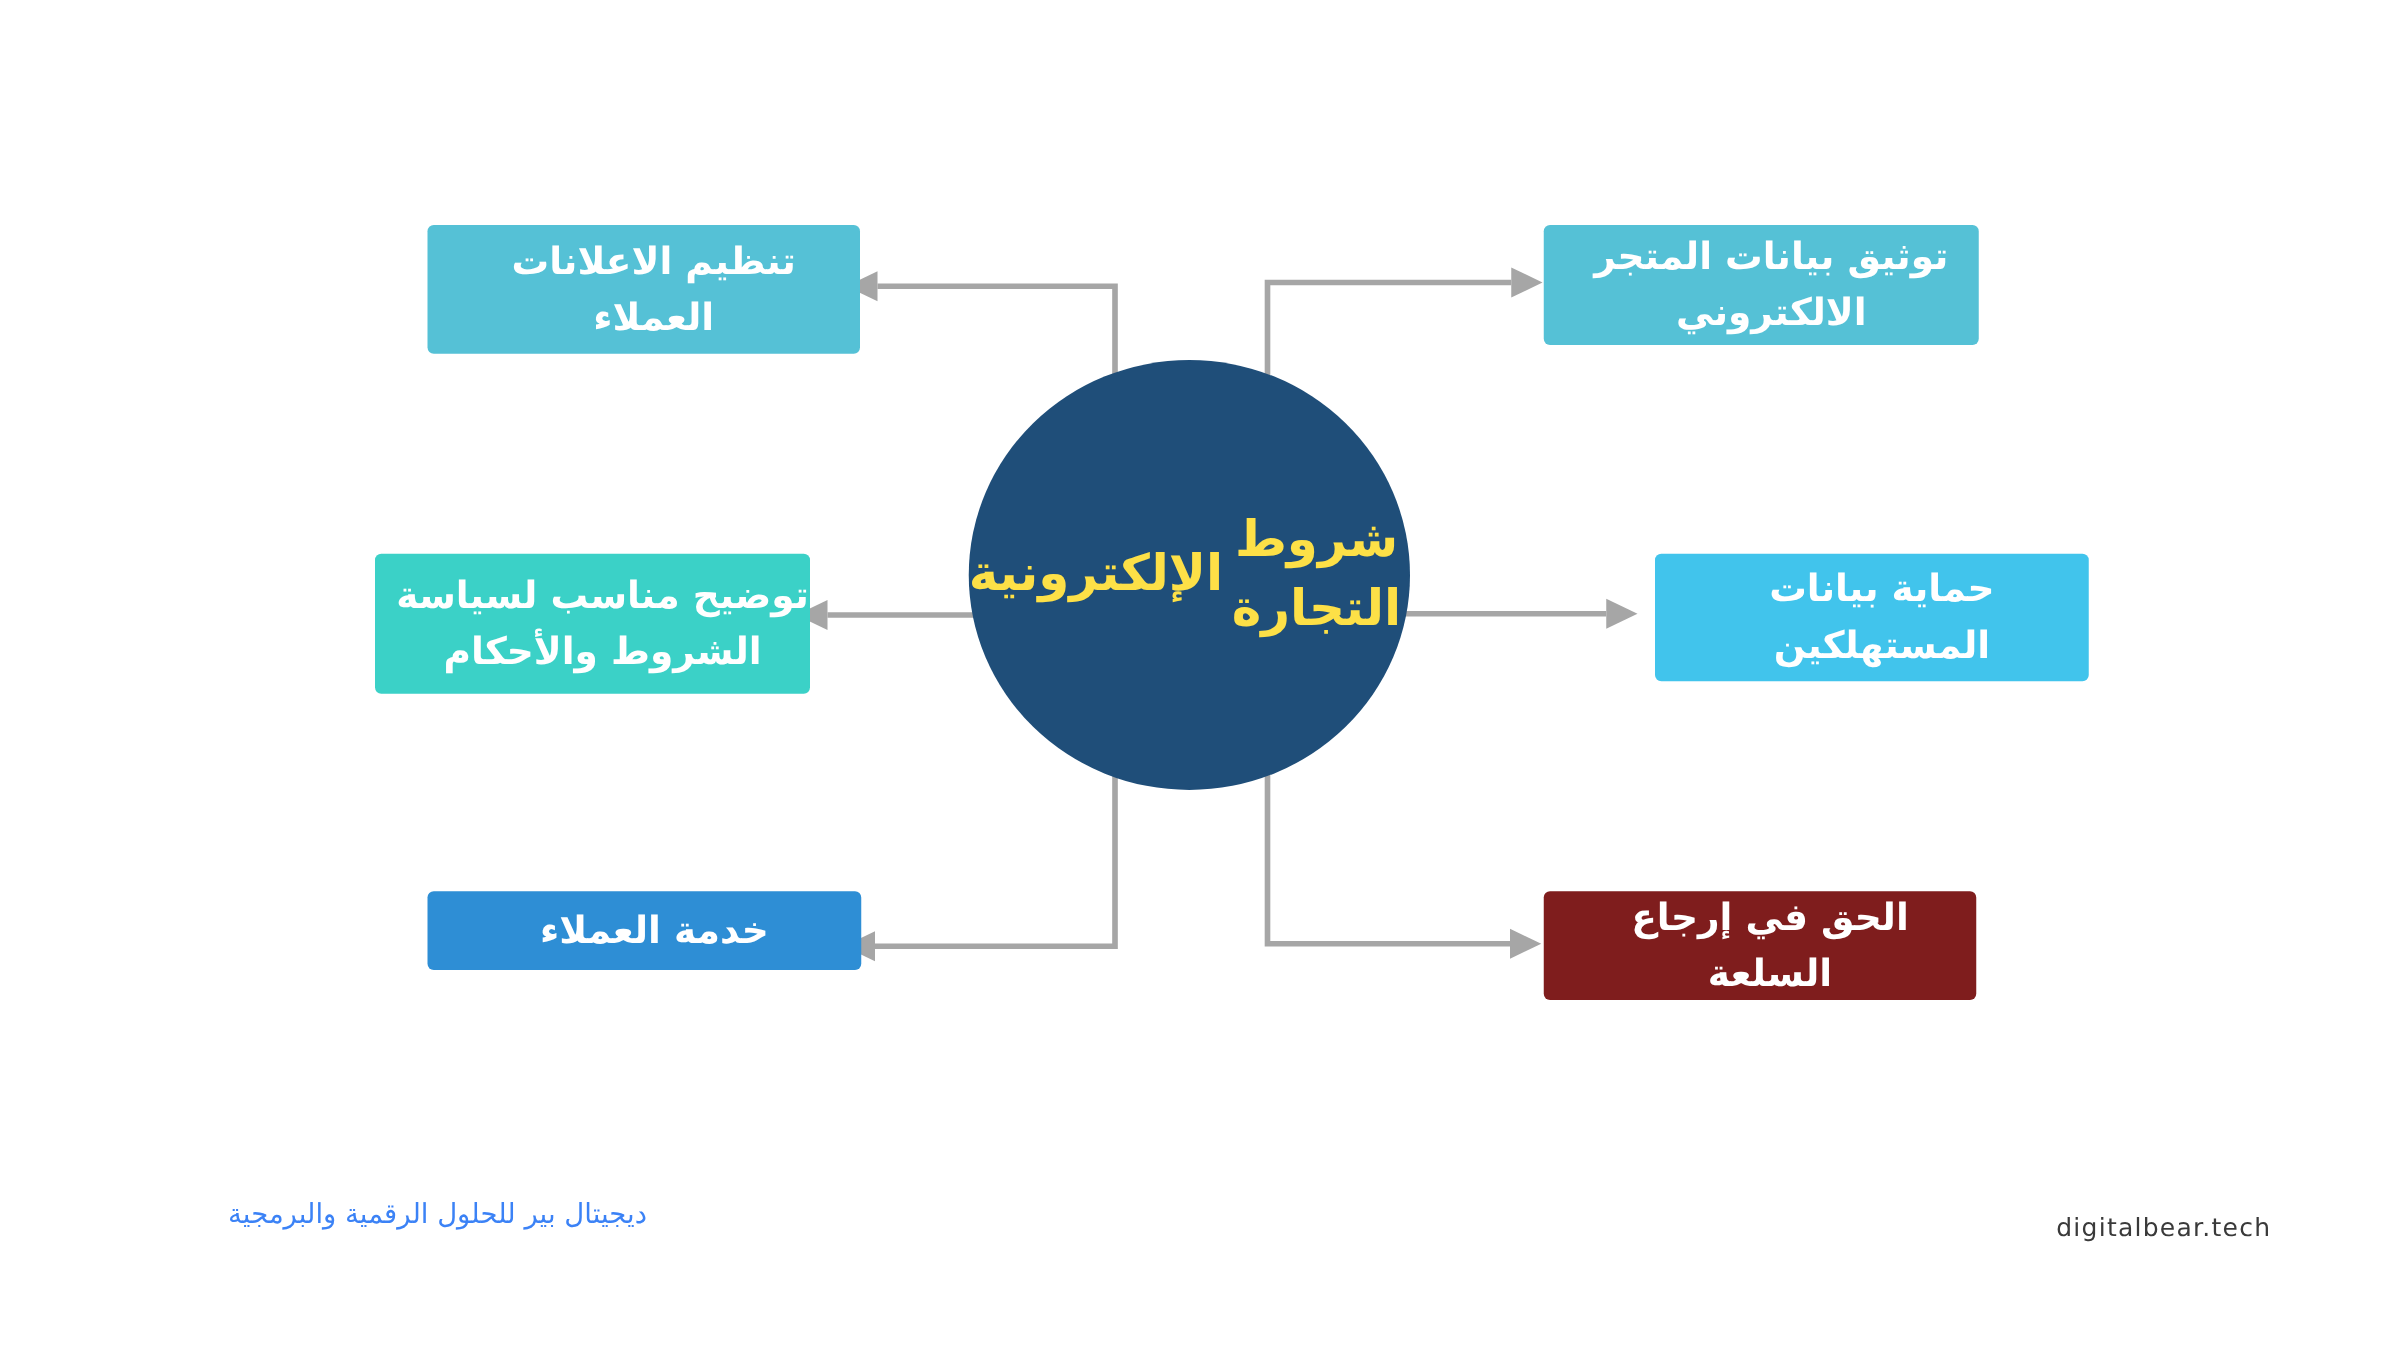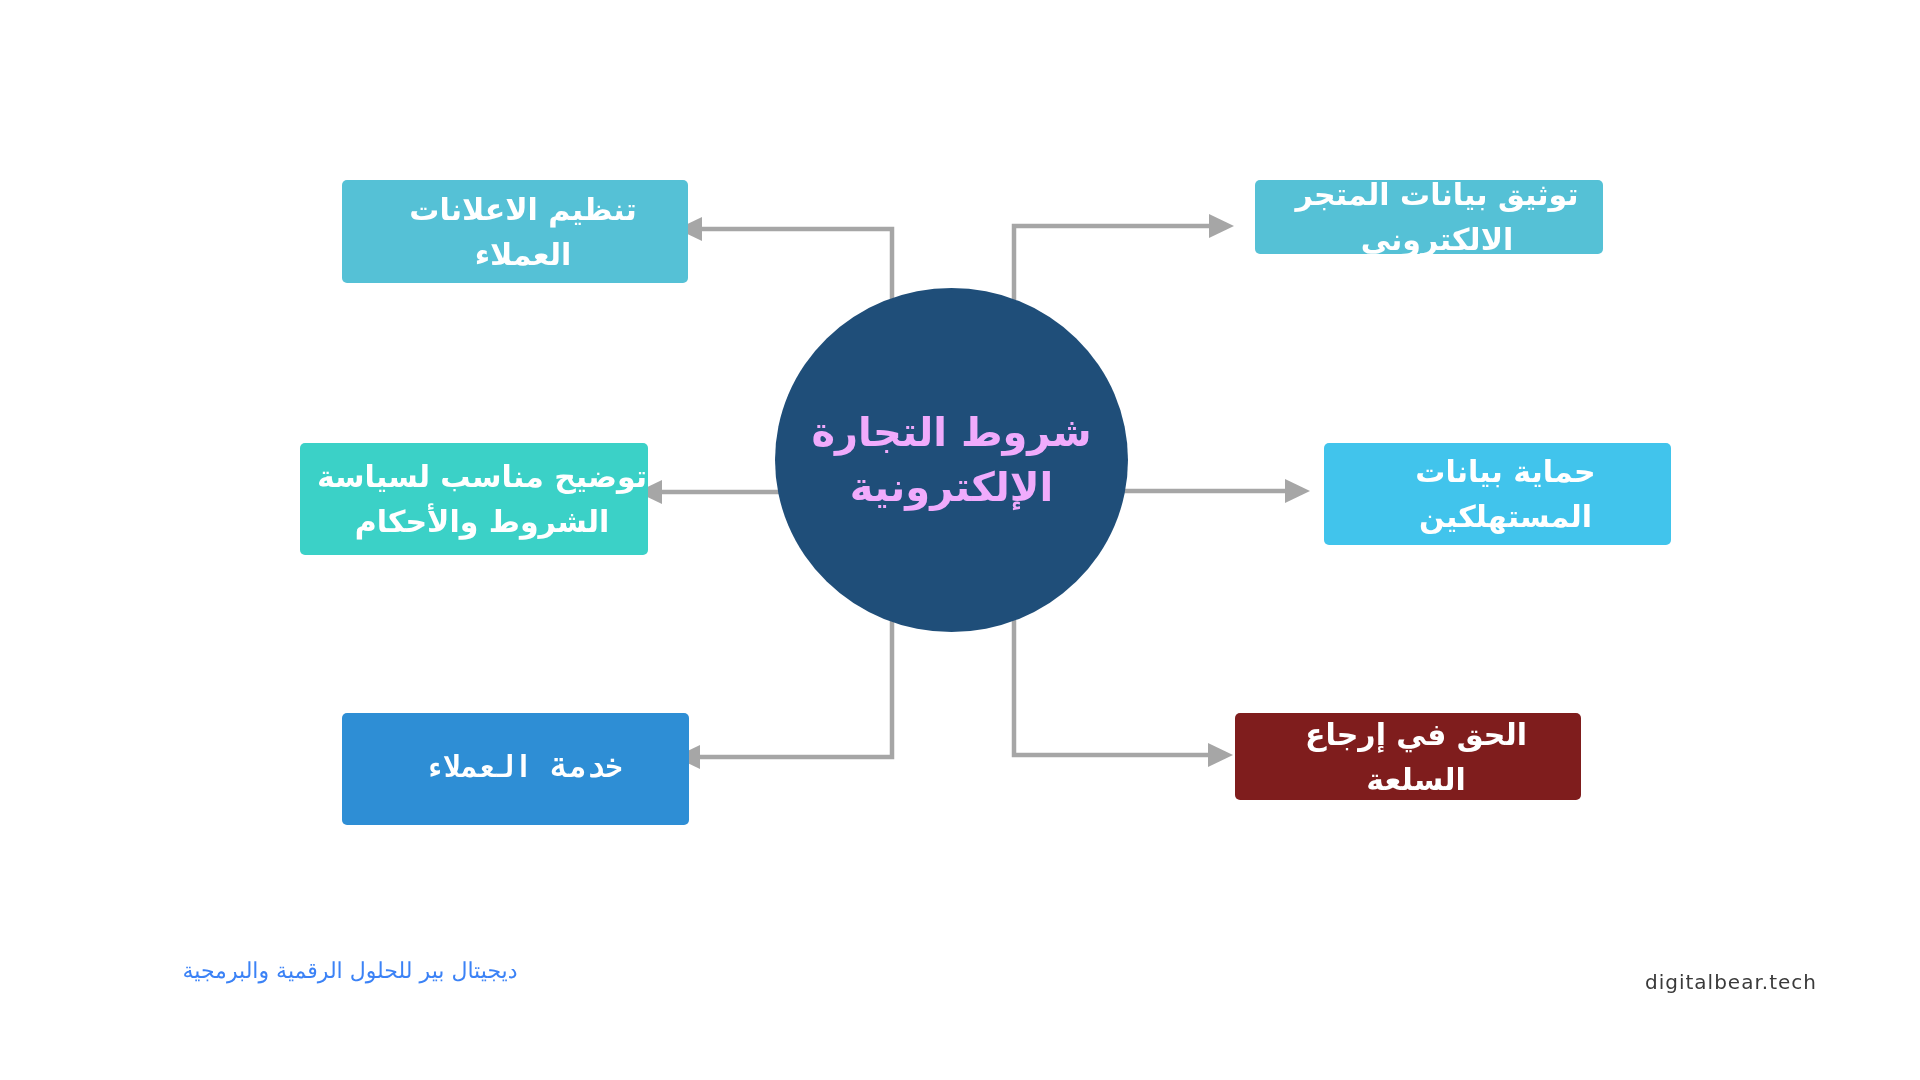--- a/index.html
+++ b/index.html
@@ -7,22 +7,22 @@
     position:relative; width:1920px; height:1080px; background:#ffffff;
     overflow:hidden; font-family:"DejaVu Sans", sans-serif;
   }
   .connectors { position:absolute; left:0; top:0; }
   .connectors polyline, .connectors line {
     fill:none; stroke:var(--connector,#a6a6a6); stroke-width:4.5;
   }
   .connectors polygon { fill:var(--connector,#a6a6a6); }
   .center-circle {
     position:absolute; border-radius:50%;
-    display:flex; flex-direction:column; justify-content:center; align-items:center;
-    color:#f0abfc; font-weight:bold; font-size:40px; text-align:center;
+    display:flex; flex-direction:row; justify-content:center; align-items:center;
+    color:#fde047; font-weight:bold; font-size:40px; text-align:center;
     direction:rtl; line-height:1.38;
   }
   .node {
     position:absolute; border-radius:5px;
     display:flex; flex-direction:column; justify-content:center; align-items:center;
     color:#ffffff; font-weight:bold; font-size:30px; text-align:center;
     direction:rtl; line-height:1.5;padding-left:16px;
   }
   .footer-ar {
     position:absolute; left:170px; top:958px; width:360px;
@@ -69,36 +69,36 @@
   <div class="center-circle" style="left: 775px; top: 288px; width: 353px; height: 344px; background: rgb(31, 78, 121);">
     <div>شروط التجارة</div>
     <div>الإلكترونية</div>
   </div>
 
   <div class="node" style="left: 342px; top: 180px; width: 330px; height: 103px; background: rgb(85, 193, 214);">
     <div>تنظيم الاعلانات</div>
     <div>العملاء</div>
   </div>
 
-  <div class="node" style="left: 1235px; top: 180px; width: 332px; height: 74px; background: rgb(85, 193, 214); margin-left: 20px;">
+  <div class="node" style="left: 1235px; top: 180px; width: 332px; height: 96px; background: rgb(85, 193, 214);">
     <div>توثيق بيانات المتجر</div>
     <div>الالكتروني</div>
   </div>
 
   <div class="node" style="left: 300px; top: 443px; width: 332px; height: 112px; background: rgb(59, 209, 199);">
     <div>توضيح مناسب لسياسة</div>
     <div>الشروط والأحكام</div>
   </div>
 
   <div class="node" style="left: 1312px; top: 443px; width: 331px; height: 102px; background: rgb(65, 196, 236); margin-left: 12px;">
     <div>حماية بيانات</div>
     <div>المستهلكين</div>
   </div>
 
-  <div class="node" style="left: 342px; top: 713px; width: 331px; height: 112px; background: rgb(46, 142, 213); font-family: Liberation Mono, monospace;">
+  <div class="node" style="left: 342px; top: 713px; width: 331px; height: 63px; background: rgb(46, 142, 213);">
     <div>خدمة العملاء</div>
     <div></div>
   </div>
 
   <div class="node" style="left: 1235px; top: 713px; width: 330px; height: 87px; background: #7f1d1d;">
     <div>الحق في إرجاع السلعة</div>
     <div></div>
   </div>
 
   <div class="footer-ar">ديجيتال بير للحلول الرقمية والبرمجية</div>

